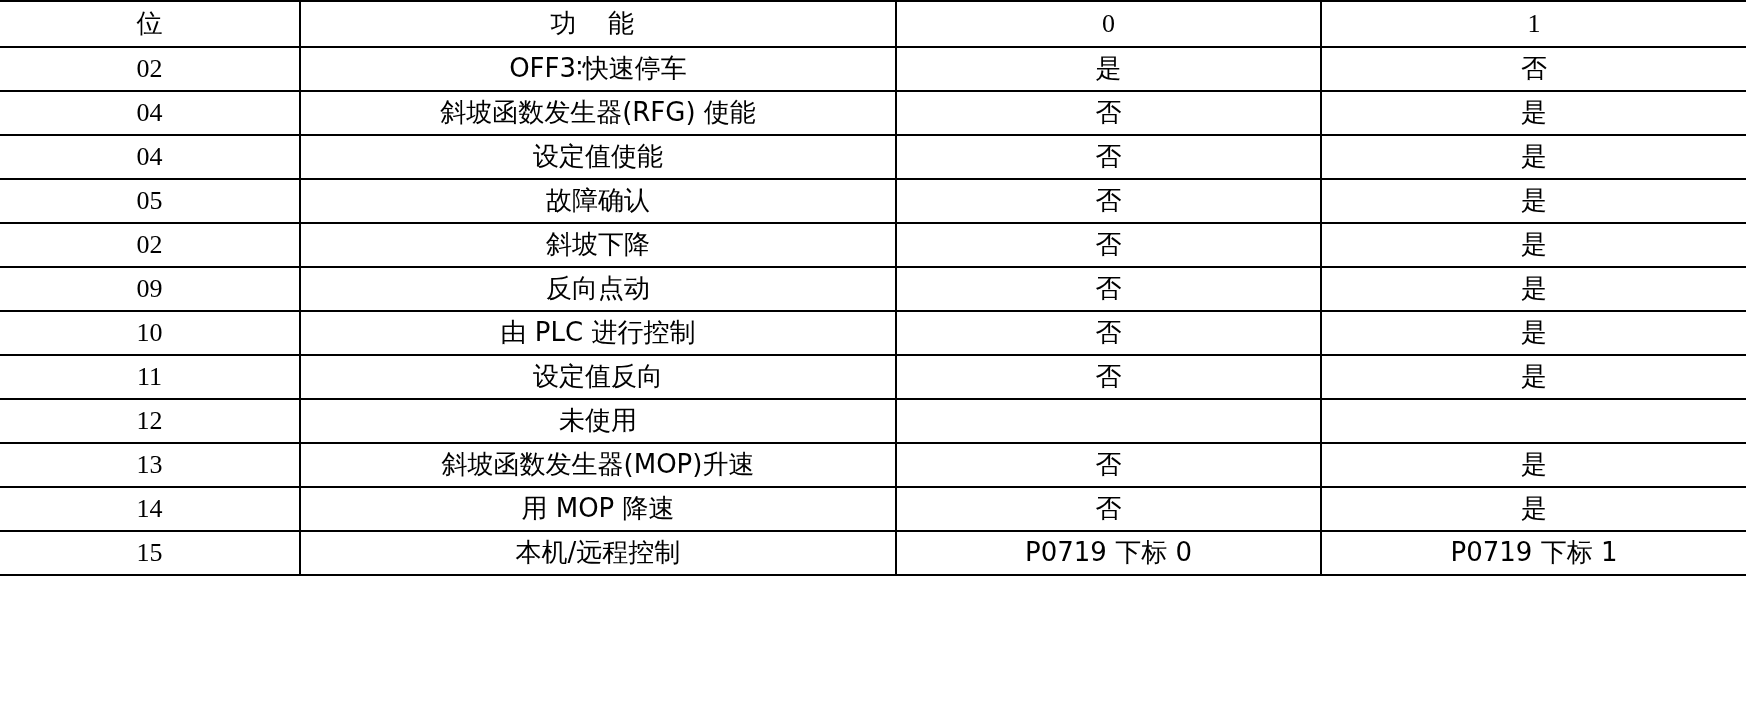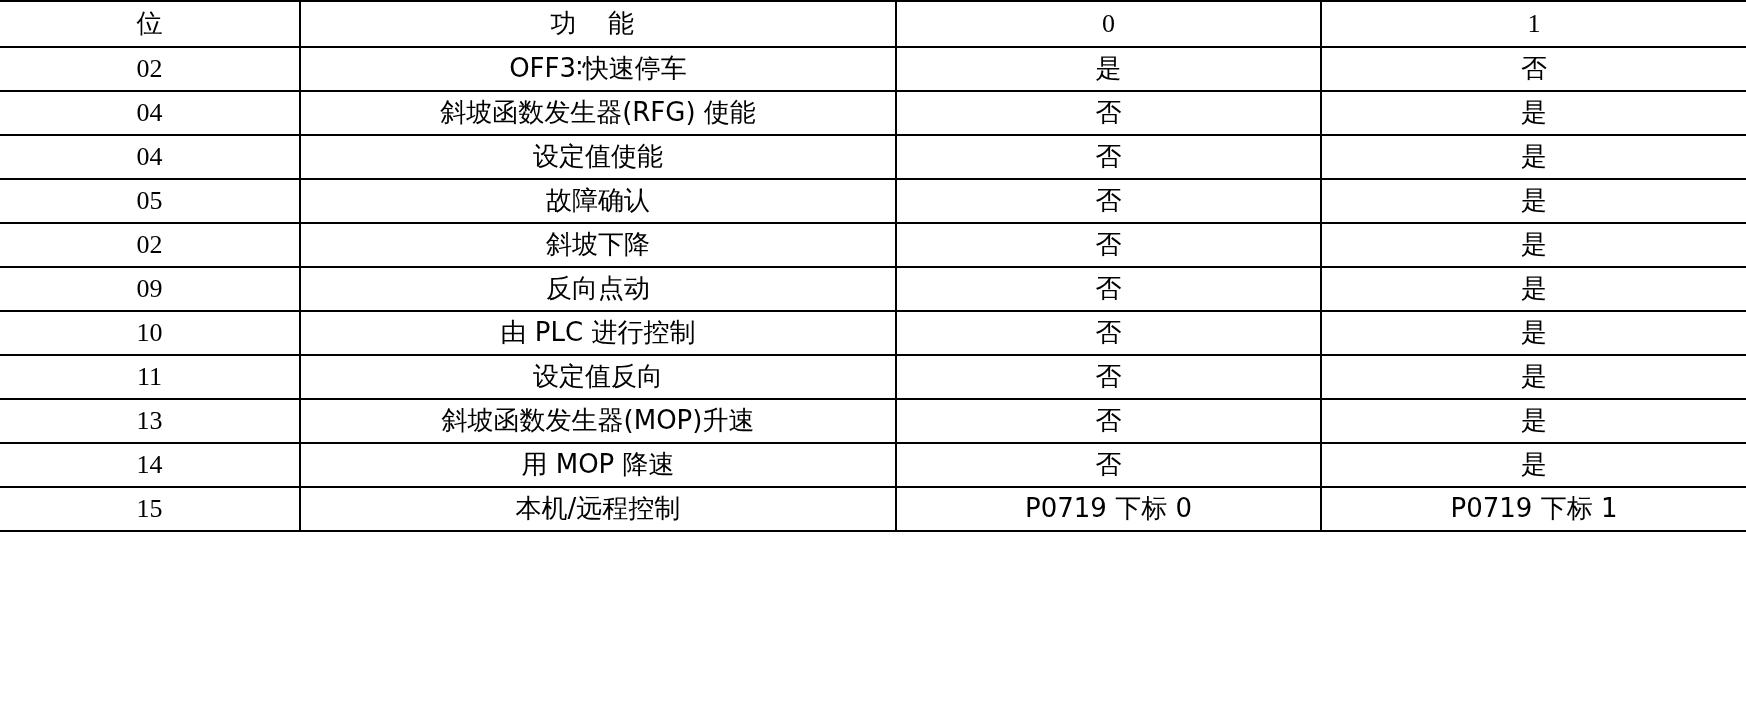--- a/index.html
+++ b/index.html
@@ -129,20 +129,26 @@
         <td class="val-text">否</td>
         <td class="edge-right val-text">是</td>
       </tr>
       <tr>
         <td class="edge-left num">11</td>
         <td class="fn-text">设定值反向</td>
         <td class="val-text">否</td>
         <td class="edge-right val-text">是</td>
       </tr>
       <tr>
+        <td class="edge-left num">12</td>
+        <td class="fn-text">未使用</td>
+        <td class="val-text"></td>
+        <td class="edge-right val-text"></td>
+      </tr>
+      <tr>
         <td class="edge-left num">13</td>
         <td class="fn-text">斜坡函数发生器(MOP)升速</td>
         <td class="val-text">否</td>
         <td class="edge-right val-text">是</td>
       </tr>
       <tr>
         <td class="edge-left num">14</td>
         <td class="fn-text">用 MOP 降速</td>
         <td class="val-text">否</td>
         <td class="edge-right val-text">是</td>

